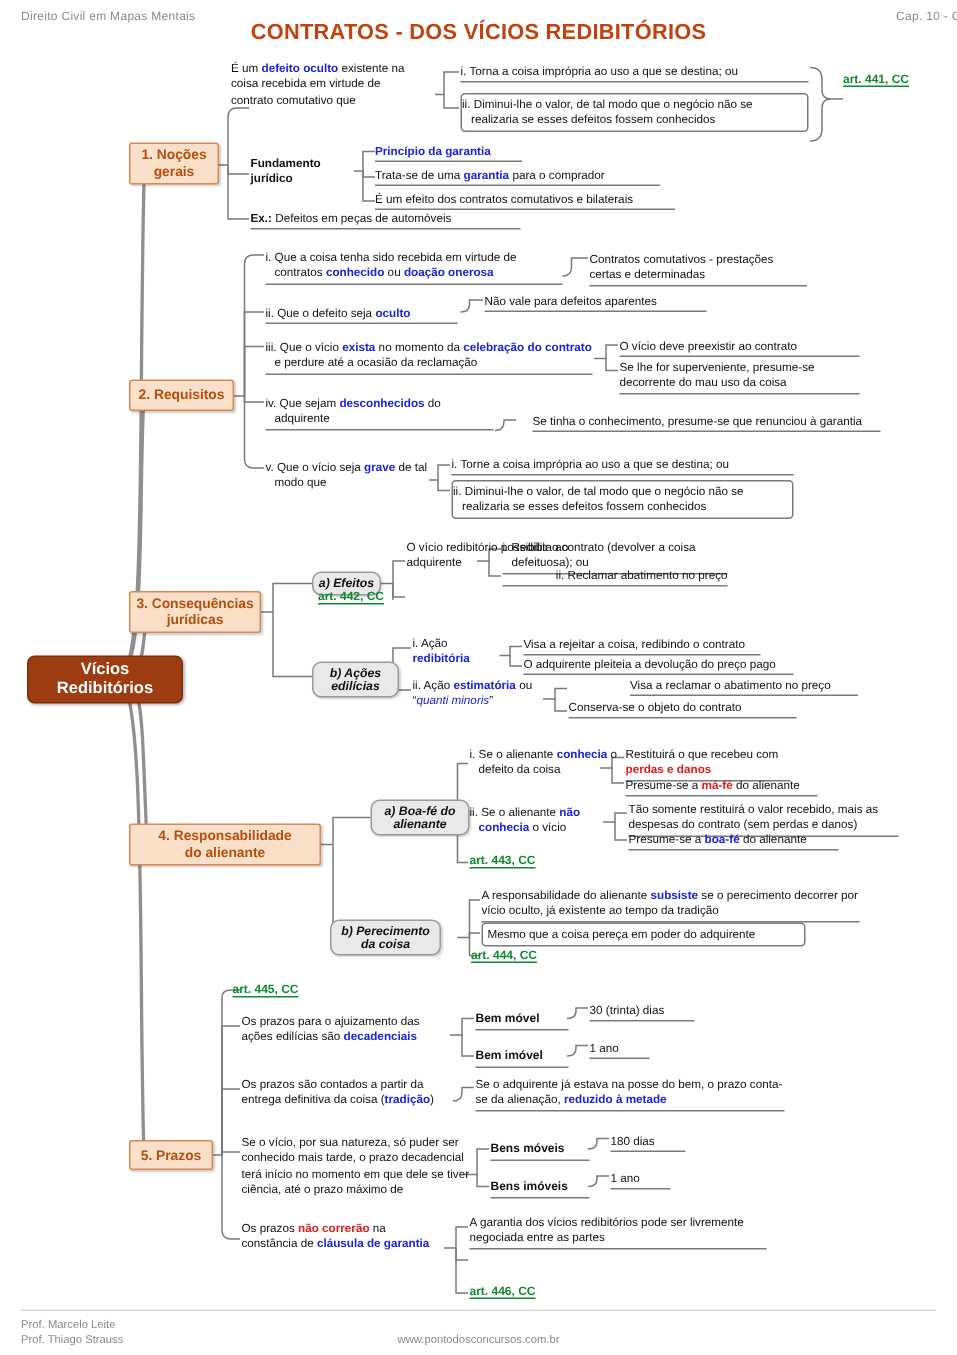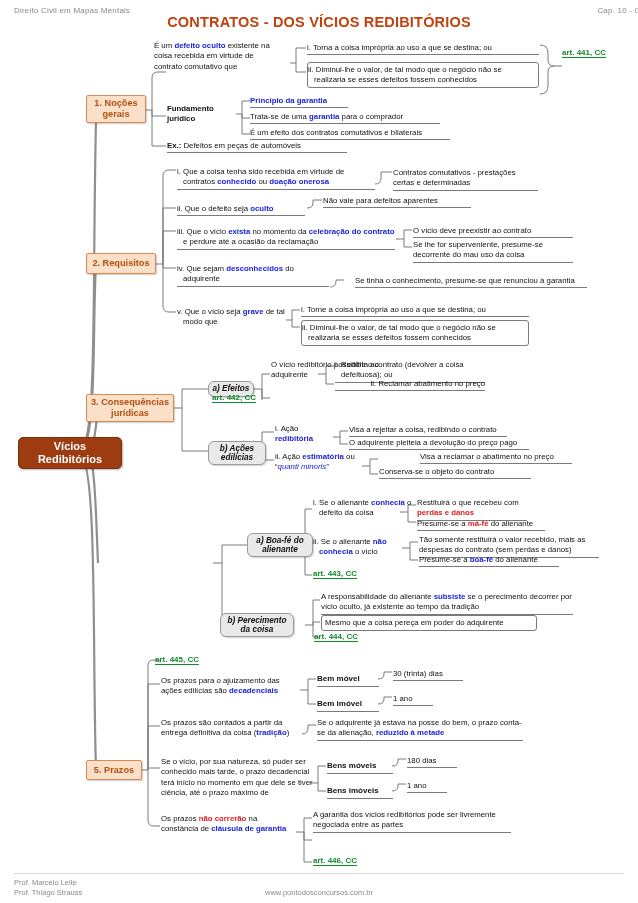--- a/index.html
+++ b/index.html
@@ -158,20 +158,24 @@
 
   <div class="node branch" style="left:86px;top:253px;width:70px;height:21px;">
     <span style="white-space:pre-line;">2. Requisitos</span>
   </div>
 
   <div class="node branch" style="left:86px;top:394px;width:88px;height:28px;">
     <span style="white-space:pre-line;">3. Consequências
 jurídicas</span>
   </div>
 
+  <div class="node branch" style="left:86px;top:549px;width:128px;height:28px;">
+    <span style="white-space:pre-line;">4. Responsabilidade
+do alienante</span>
+  </div>
 
   <div class="node branch" style="left:86px;top:760px;width:56px;height:20px;">
     <span style="white-space:pre-line;">5. Prazos</span>
   </div>
 
   <div class="leaf" style="left:154px;top:41px;width:125px;">
     É um <b class="bl">defeito oculto</b> existente na coisa recebida em virtude de contrato comutativo que
   </div>
   <div class="leaf ul" style="left:307px;top:43px;width:232px;">i. Torna a coisa imprópria ao uso a que se destina; ou</div>
   <div class="leaf box ind" style="left:307px;top:62px;width:232px;">ii. Diminui-lhe o valor, de tal modo que o negócio não se realizaria se esses defeitos fossem conhecidos</div>

